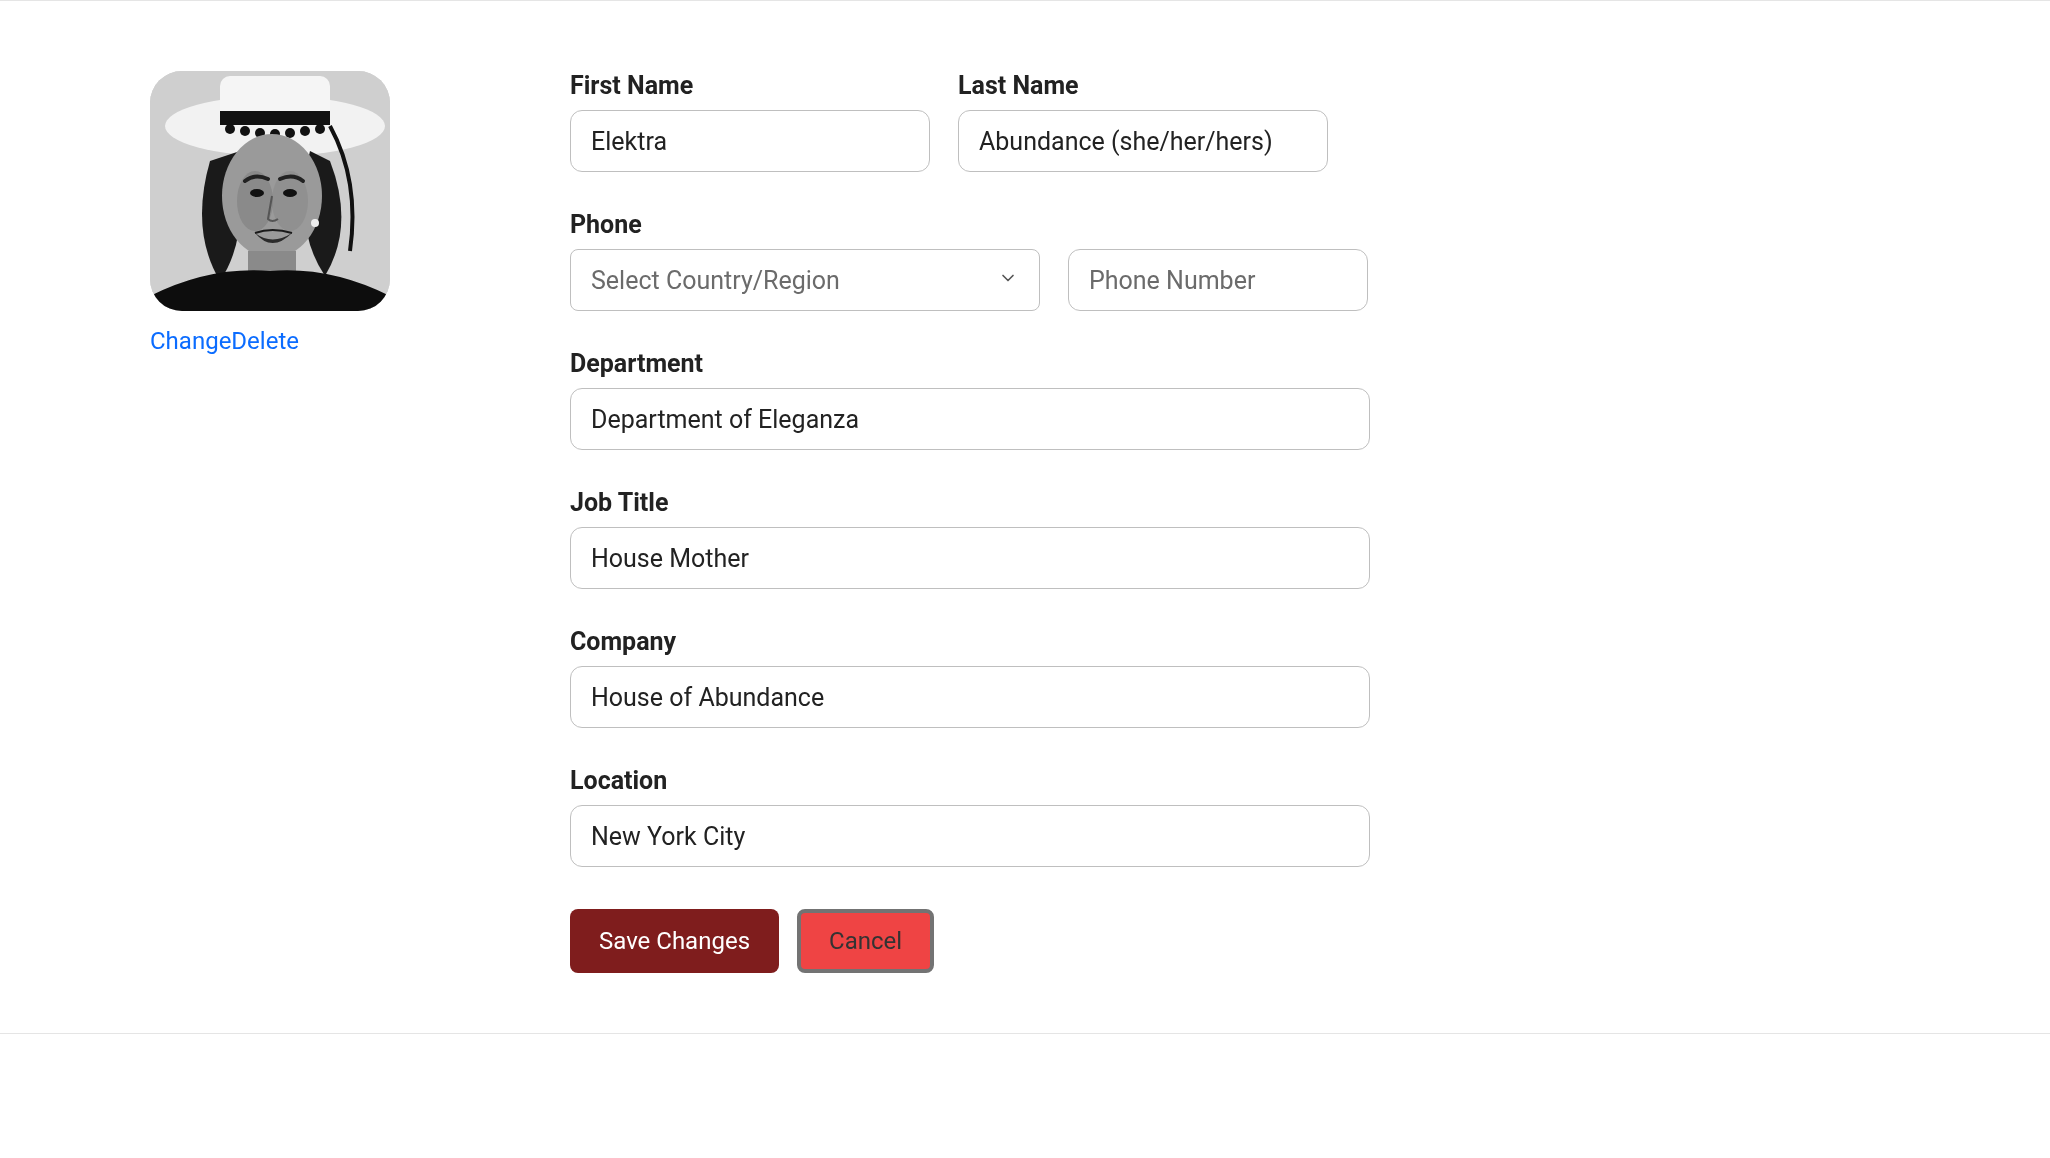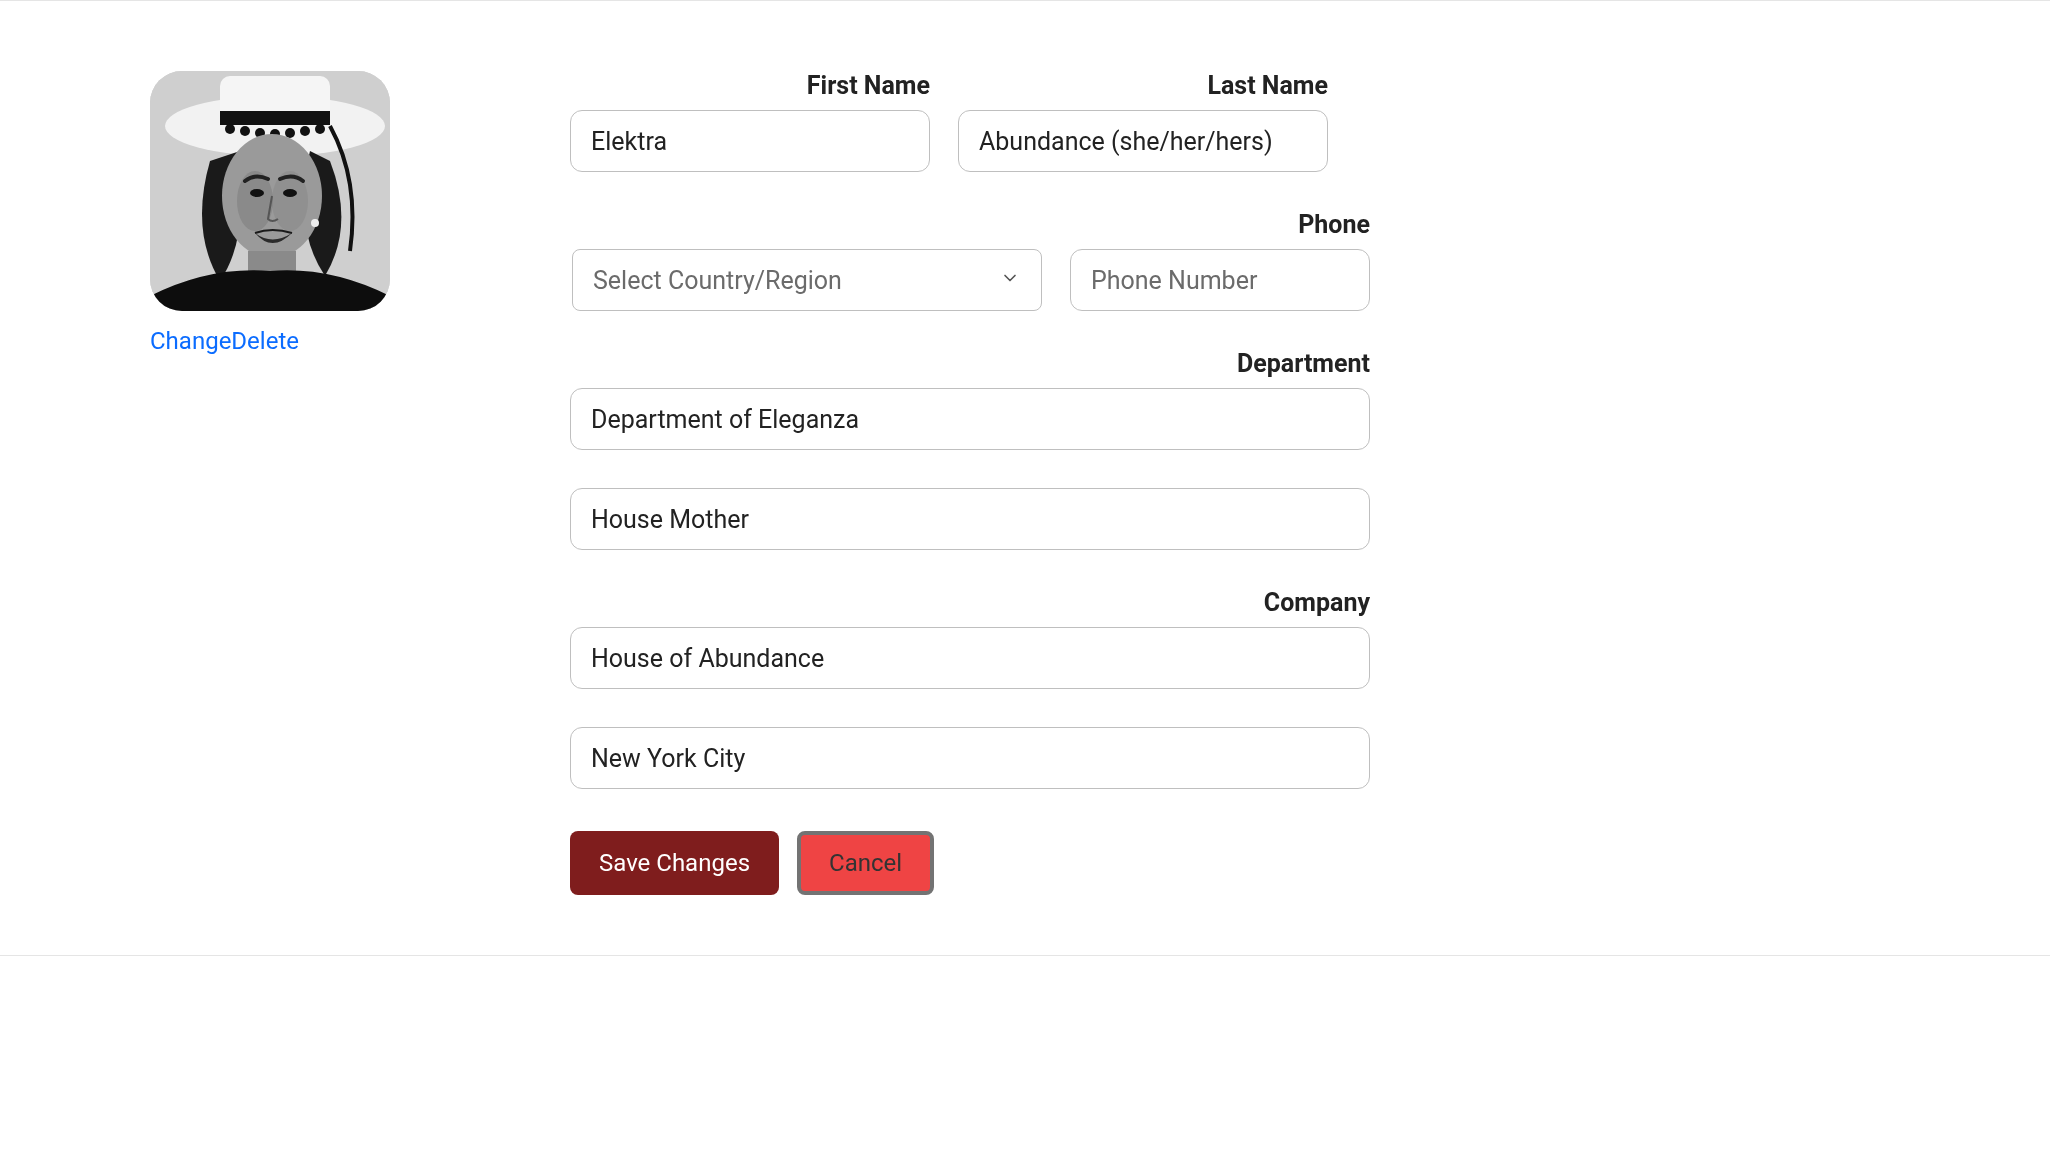--- a/index.html
+++ b/index.html
@@ -58,21 +58,20 @@
     width: 800px;
   }
   .row {
     display: flex;
     gap: 28px;
     margin-bottom: 38px;
   }
   .field {
     display: flex;
     flex-direction: column;
-    align-items: flex-end;
   }
   .label {
     font-size: 25px;
     font-weight: 700;
     color: #222;
     margin-bottom: 10px;
   }
   .input {
     font-size: 25px;
     font-family: inherit;
@@ -226,29 +225,31 @@
           <input class="input phone-number" type="text" placeholder="Phone Number" style="">
         </div>
       </div>
 
       <div class="field full" style="margin-bottom:38px;">
         <label class="label">Department</label>
         <input class="input full" type="text" value="Department of Eleganza" style="">
       </div>
 
       <div class="field full" style="margin-bottom:38px;">
+        <label class="label">Job Title</label>
         <input class="input full" type="text" value="House Mother" style="">
       </div>
 
       <div class="field full" style="margin-bottom:38px;">
         <label class="label">Company</label>
         <input class="input full" type="text" value="House of Abundance" style="">
       </div>
 
       <div class="field full" style="margin-bottom:42px;">
+        <label class="label">Location</label>
         <input class="input full" type="text" value="New York City" style="">
       </div>
 
       <div class="actions">
         <button class="btn btn-primary">Save Changes</button>
         <button class="btn btn-secondary">Cancel</button>
       </div>
 
     </div>
   </div>

